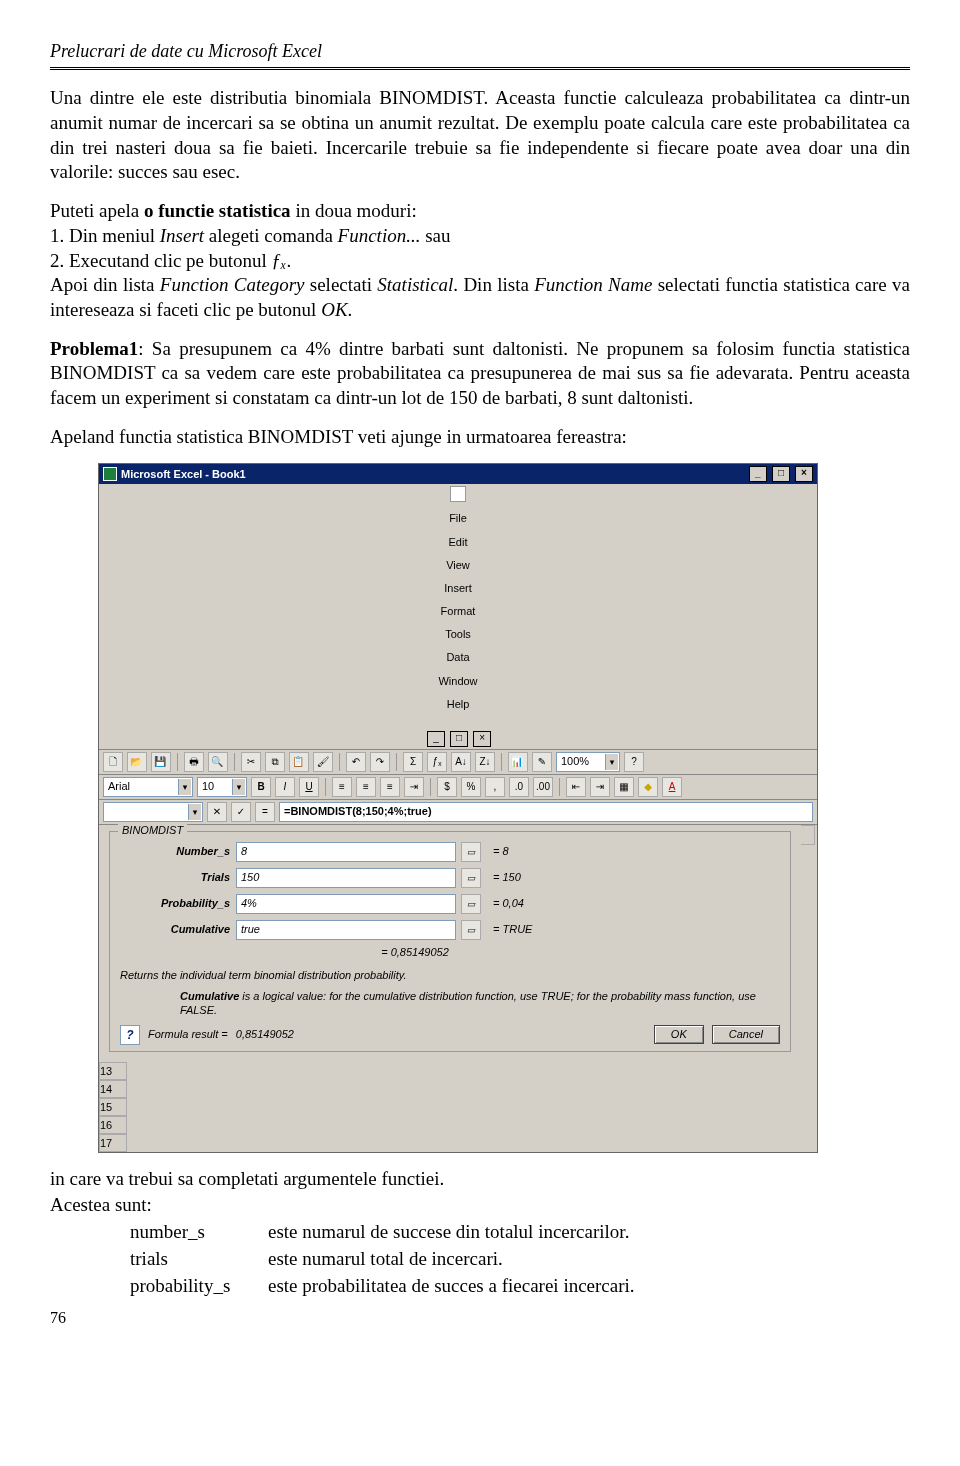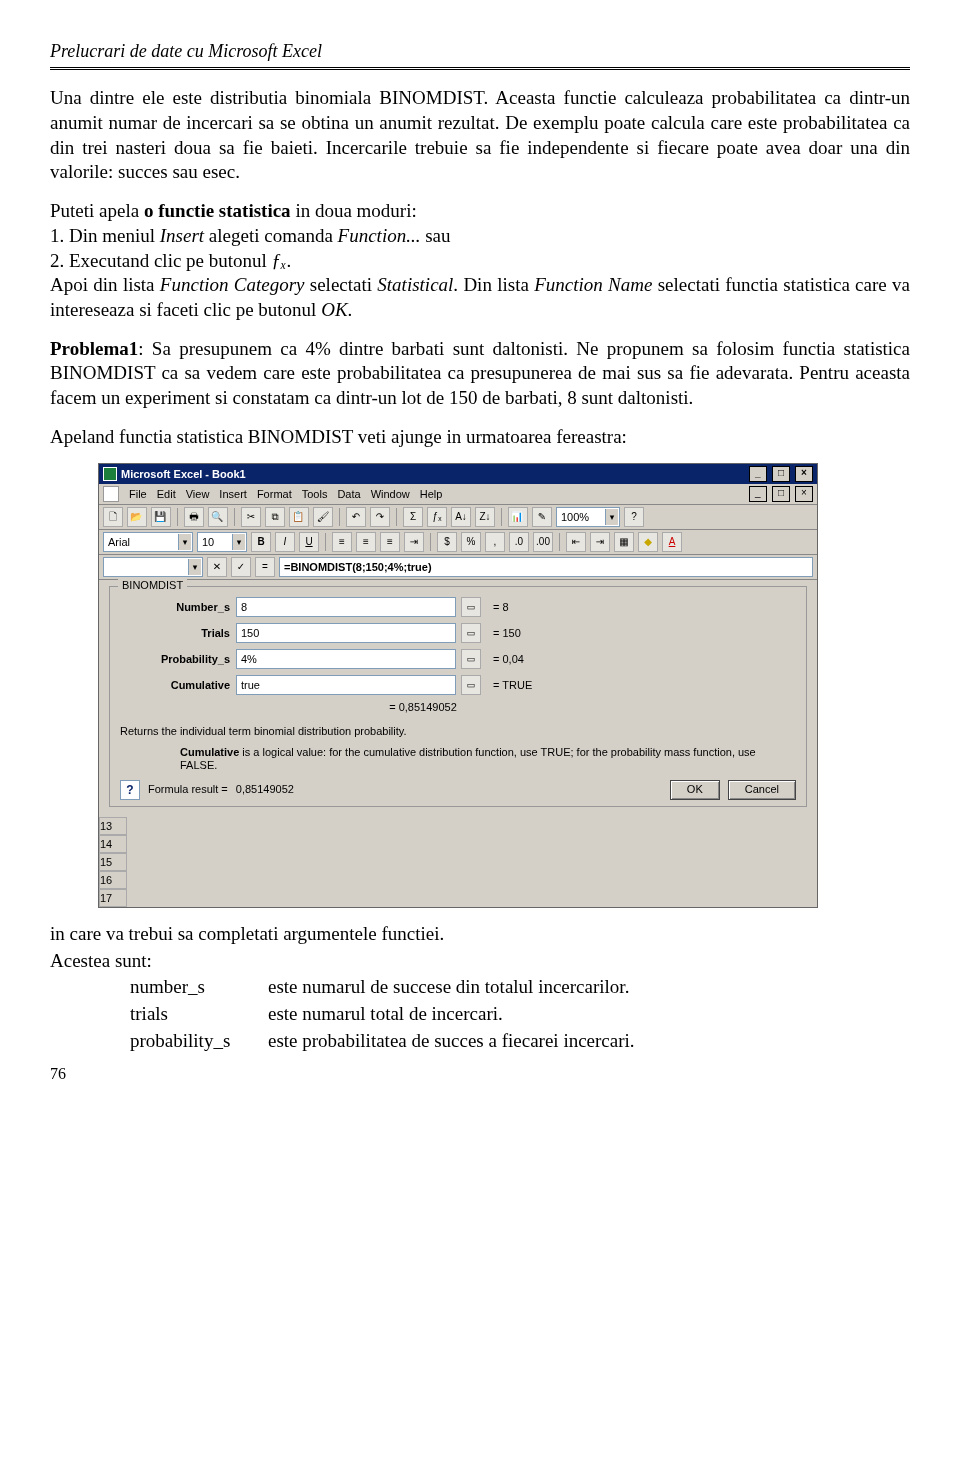--- a/index.html
+++ b/index.html
@@ -69,20 +69,21 @@
     font-size: 10px;
     line-height: 12px;
   }
   .menubar {
     background: #d4d0c8;
     padding: 2px 4px;
     display: flex;
     align-items: center;
     gap: 10px;
     border-bottom: 1px solid #888;
+    flex-direction: column;
   }
   .menubar .doc-icon {
     width: 14px; height: 14px; background:#fff; border:1px solid #999;
   }
   .menubar span { text-decoration: none; }
   .toolbar {
     background: #d4d0c8;
     padding: 2px 4px;
     display: flex;
     align-items: center;
@@ -333,21 +334,21 @@
     <div class="sheetarea">
       <div style="position:relative;">
         <div class="colhdrs" style="position:absolute;right:2px;top:0;">
           <div class="colhdr">H</div>
           <div class="colhdr">I</div>
           <div class="colhdr">J</div>
           <div class="colhdr">K</div>
           <div class="colhdr">L</div>
         </div>
 
-        <div class="dialog" style="margin-right:0;">
+        <div class="dialog" style="margin-right:16px;font-style:italic;">
           <div class="group">
             <div class="group-title">BINOMDIST</div>
 
             <div class="arg-row">
               <div class="arg-label">Number_s</div>
               <div class="arg-input">8</div>
               <div class="ref-btn">▭</div>
               <div class="arg-result">= 8</div>
             </div>
             <div class="arg-row">

